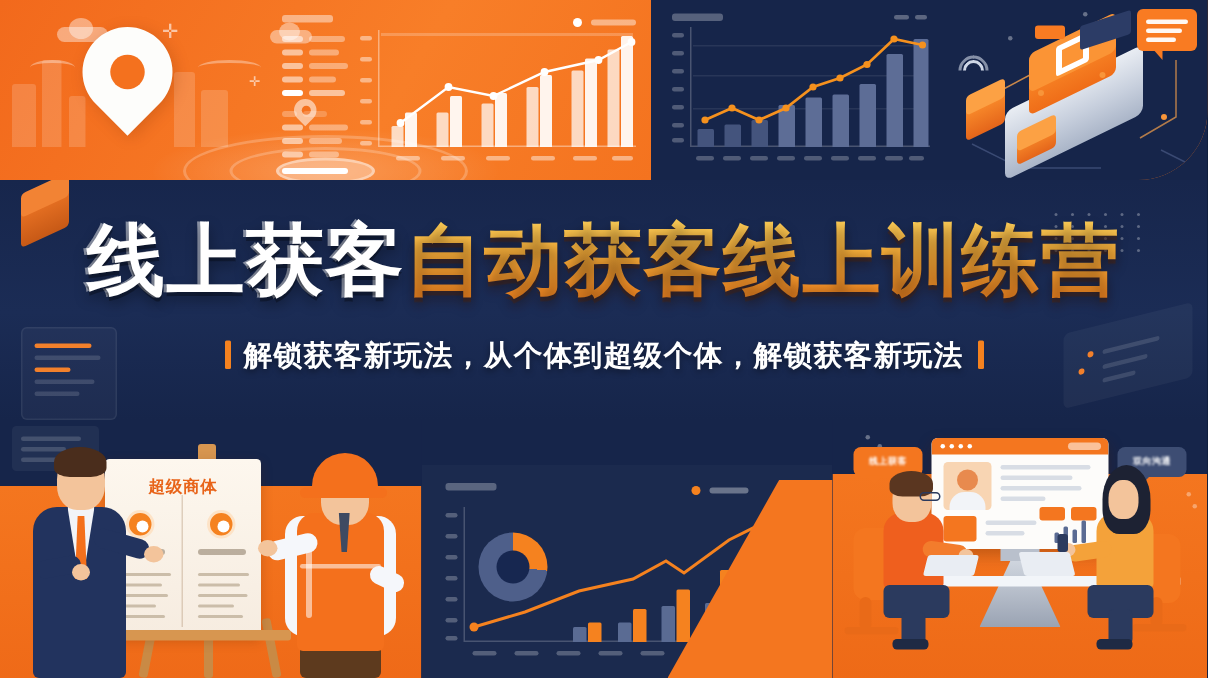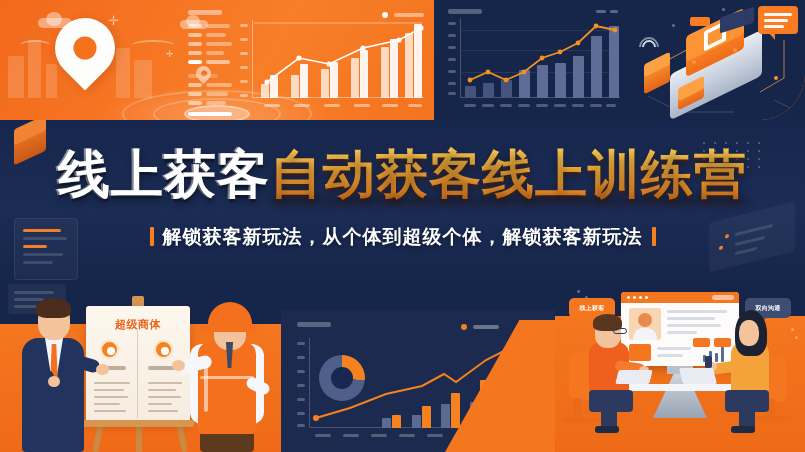--- a/index.html
+++ b/index.html
@@ -167,21 +167,20 @@
   .t-white{
     color:#ffffff;
     text-shadow:0 3px 0 rgba(0,0,0,.30), 0 5px 9px rgba(0,0,0,.38), -2px 0 0 rgba(255,255,255,.5);
   }
   .t-gold{
     background:linear-gradient(180deg,#fcd15b 0%,#fbb03a 40%,#f4801d 100%);
     -webkit-background-clip:text;background-clip:text;
     -webkit-text-fill-color:transparent;color:#f8a42c;
     text-shadow:0 4px 8px rgba(0,0,0,.35);
     filter:drop-shadow(0 3px 0 rgba(90,35,0,.45));
-    text-decoration:underline;
   }
   .subtitle{
     position:absolute;left:0;right:0;top:104px;
     text-align:center;color:#ffffff;
     font-family:"DejaVu Sans","Liberation Sans",sans-serif;
     font-size:19px;font-weight:bold;letter-spacing:1px;
     white-space:nowrap;
     text-shadow:0 2px 4px rgba(0,0,0,.4);
   }
   .sub-bar{
@@ -195,21 +194,21 @@
   .bottom{position:absolute;left:0;top:280px;width:805px;height:172px;overflow:hidden;background:#16254a;}
 
   
   .bl{position:absolute;left:0;top:0;width:281px;height:172px;overflow:hidden;background:#16254a;}
   .bl-floor{position:absolute;left:0;top:44px;width:281px;height:128px;background:linear-gradient(180deg,#f4761f 0%,#ef6a18 100%);}
   .bl-ghostcard{position:absolute;left:8px;top:4px;width:58px;height:30px;background:rgba(255,255,255,.05);border-radius:3px;}
   .bl-ghostcard i{position:absolute;height:3px;background:rgba(255,255,255,.16);border-radius:2px;}
 
   .easel-leg{position:absolute;background:#c98a45;width:6px;border-radius:2px;}
   .board{
-    position:absolute;left:86px;top:26px;width:104px;height:118px;
+    position:absolute;left:70px;top:26px;width:104px;height:118px;
     background:linear-gradient(180deg,#fdf7ee 0%,#f6ece0 100%);
     border-radius:3px;box-shadow:0 3px 8px rgba(90,35,0,.25);
   }
   .board-title{
     position:absolute;left:0;right:0;top:11px;text-align:center;
     font-family:"DejaVu Sans","Liberation Sans",sans-serif;
     font-size:11px;font-weight:bold;color:#e8641a;letter-spacing:.5px;
   }
   .board-spine{position:absolute;left:51px;top:24px;width:1px;height:88px;background:rgba(180,150,120,.4);}
   .badge{position:absolute;width:19px;height:19px;border-radius:50%;background:#f58220;border:2px solid #fde3c7;}

